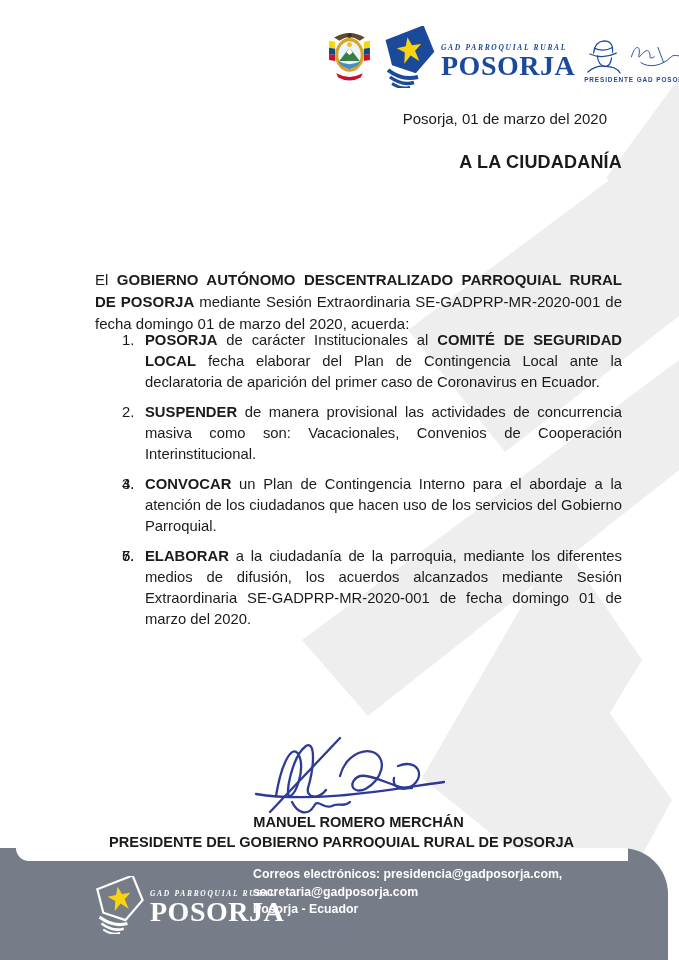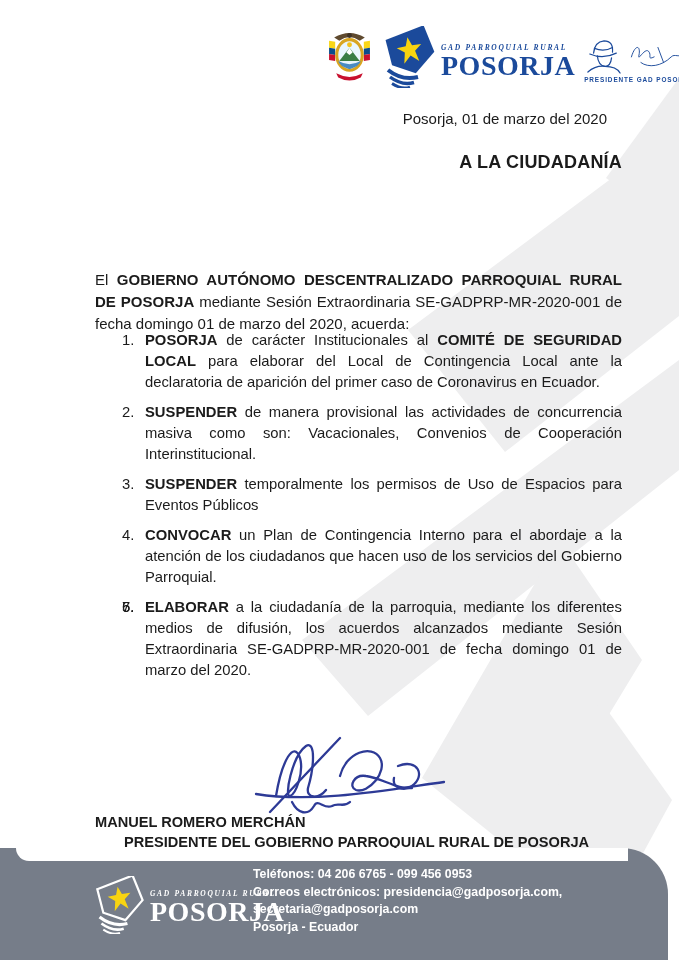--- a/index.html
+++ b/index.html
@@ -26,23 +26,23 @@
     font-size:18px;font-weight:bold;letter-spacing:0.2px;z-index:2;}
   .intro{position:absolute;top:221px;left:95px;width:527px;font-size:15px;line-height:22px;
     text-align:justify;z-index:2;margin-top:48px;}
   .b{font-weight:bold;}
   .resolutions{position:absolute;top:330px;left:95px;width:527px;margin:0;padding:0;list-style:none;
     font-size:14.8px;line-height:21px;text-align:justify;z-index:2;}
   .resolutions li{position:relative;padding-left:50px;margin-bottom:9px;}
   .resolutions .num{position:absolute;left:27px;top:0;}
   
   .sig-ink{position:absolute;top:732px;left:248px;z-index:3;}
-  .sig-name{position:absolute;top:814px;left:95px;width:527px;
+  .sig-name{position:absolute;top:814px;left:95px;width:527px;text-align:center;
     font-size:14.6px;font-weight:bold;z-index:2;}
-  .sig-role{position:absolute;top:834px;left:93px;width:527px;text-align:center;
+  .sig-role{position:absolute;top:834px;left:78px;width:527px;text-align:center;
     font-size:14.6px;font-weight:bold;z-index:2;}
   
   .footer-box{position:absolute;left:0;right:11px;top:848px;bottom:0;background:var(--footer-gray);
     border-top-right-radius:46px;z-index:1;}
   .footer-cap{position:absolute;left:16px;top:848px;width:612px;height:13px;background:#ffffff;
     border-bottom-left-radius:22px;z-index:2;}
   .footer-logo{position:absolute;left:94px;top:876px;display:flex;align-items:center;gap:4px;z-index:3;}
   .footer-brand-text{display:flex;flex-direction:column;margin-top:4px;}
   .footer-brand-small{font-family:"Liberation Serif",serif;font-style:italic;font-weight:bold;font-size:7.5px;
     letter-spacing:1.7px;color:#ffffff;white-space:nowrap;}
@@ -122,23 +122,23 @@
   </div>
 </div>
 
 <div class="date-line">Posorja, 01 de marzo del 2020</div>
 
 <div class="doc-title">A LA CIUDADANÍA</div>
 
 <p class="intro"><span>El </span><span class="b">GOBIERNO AUTÓNOMO DESCENTRALIZADO PARROQUIAL RURAL DE POSORJA</span><span> mediante Sesión Extraordinaria SE-GADPRP-MR-2020-001 de fecha domingo 01 de marzo del 2020, acuerda:</span></p>
 
 <ol class="resolutions">
-    <li><span class="num">1.</span><span><span class="b">POSORJA</span><span> de carácter Institucionales al </span><span class="b">COMITÉ DE SEGURIDAD LOCAL</span><span> para elaborar del Local de Contingencia Local ante la declaratoria de aparición del primer caso de Coronavirus en Ecuador.</span></span></li>
+    <li><span class="num">1.</span><span><span class="b">POSORJA</span><span> de carácter Institucionales al </span><span class="b">COMITÉ DE SEGURIDAD LOCAL</span><span> fecha elaborar del Plan de Contingencia Local ante la declaratoria de aparición del primer caso de Coronavirus en Ecuador.</span></span></li>
     <li><span class="num">2.</span><span><span class="b">SUSPENDER</span><span> de manera provisional las actividades de concurrencia masiva como son: Vacacionales, Convenios de Cooperación Interinstitucional.</span></span></li>
-    <li><span class="num">3.</span><span><span class="b">SUSPENDER</span><span> temporalmente los permisos de Uso de Espacios para Eventos Públicos</span></span></li>
+    <li><span class="num">3.</span></li>
     <li><span class="num">4.</span><span><span class="b">CONVOCAR</span><span> un Plan de Contingencia Interno para el abordaje a la atención de los ciudadanos que hacen uso de los servicios del Gobierno Parroquial.</span></span></li>
     <li><span class="num">5.</span></li>
     <li><span class="num">6.</span></li>
     <li><span class="num">7.</span><span><span class="b">ELABORAR</span><span> a la ciudadanía de la parroquia, mediante los diferentes medios de difusión, los acuerdos alcanzados mediante Sesión Extraordinaria SE-GADPRP-MR-2020-001 de fecha domingo 01 de marzo del 2020.</span></span></li>
   </ol>
 
 <svg class="sig-ink" width="200" height="88" viewBox="0 0 200 88">
   <g stroke="#2d3a96" stroke-width="2.3" fill="none" stroke-linecap="round">
     <path d="M28,64 C34,28 46,8 52,26 C56,40 48,62 42,64 C36,66 44,24 58,14 C68,8 66,36 60,56 C58,66 70,68 78,58"></path>
     <path d="M92,44 C98,20 124,12 132,26 C140,40 120,62 108,58 C100,55 106,42 118,44 C134,46 150,58 164,56"></path>
@@ -165,17 +165,16 @@
     <path d="M8,51 Q20,60 32,56.5" stroke="#ffffff" stroke-width="2.8" fill="none"></path>
     <path d="M10,57.5 Q20,64 28,61" stroke="#ffffff" stroke-width="2.2" fill="none"></path>
   </svg>
   <div class="footer-brand-text">
     <span class="footer-brand-small">GAD PARROQUIAL RURAL</span>
     <span class="footer-brand-name">POSORJA</span>
   </div>
 </div>
 
 <div class="footer-contact">
-    <div>Teléfonos: 04 206 6765 - 099 456 0953</div>
     <div>Correos electrónicos: presidencia@gadposorja.com,</div>
     <div>secretaria@gadposorja.com</div>
     <div>Posorja - Ecuador</div>
   </div>
 
 </body></html>

